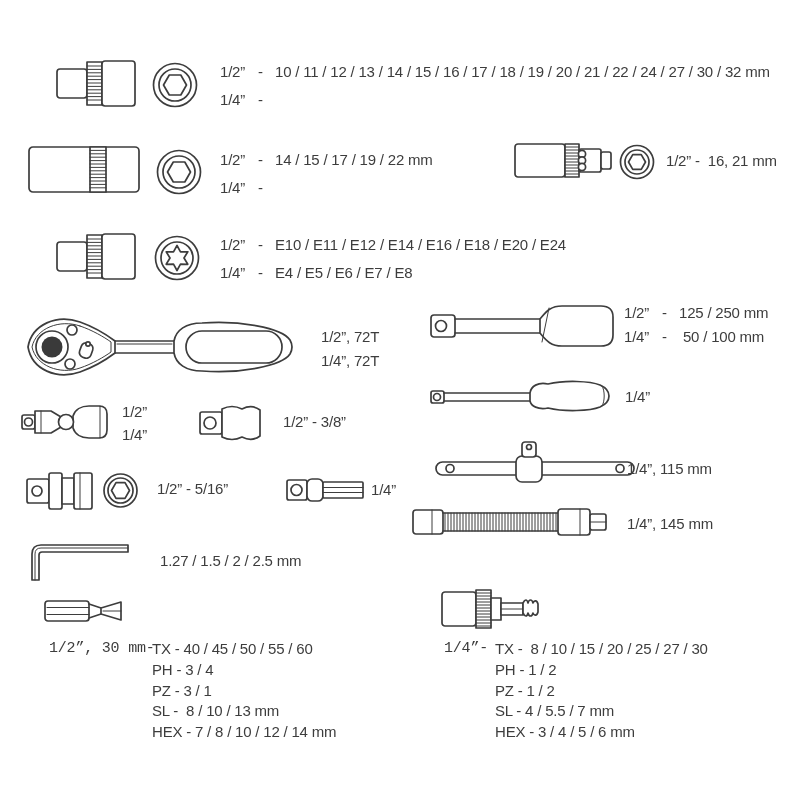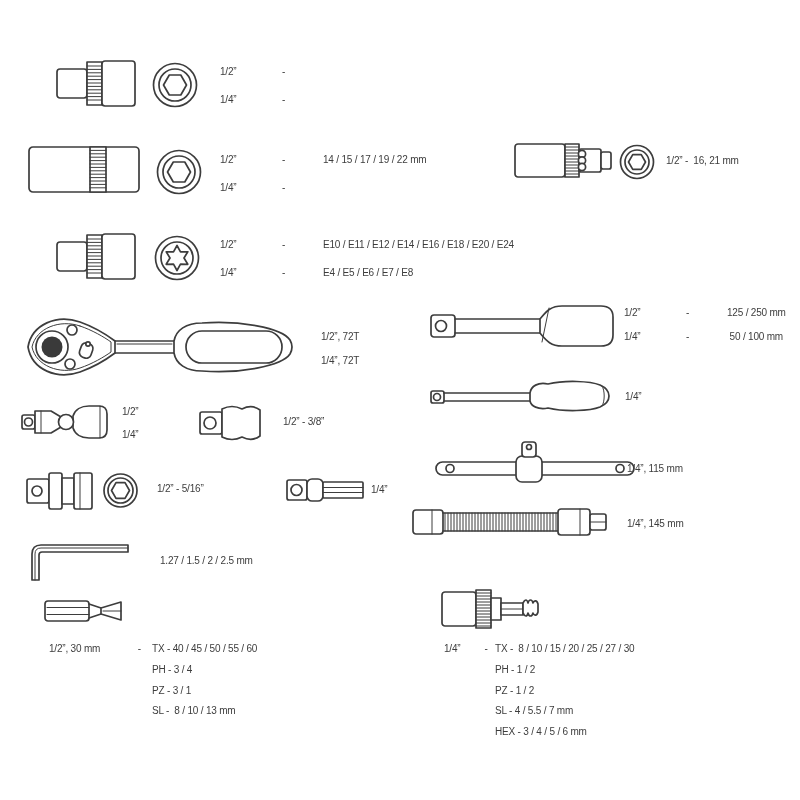--- a/index.html
+++ b/index.html
@@ -1,23 +1,23 @@
 <!DOCTYPE html>
 <html><head>
 <meta charset="utf-8">
 <style>
   html,body{margin:0;padding:0;background:#fff;}
   #stage{position:relative;width:800px;height:800px;background:#fff;overflow:hidden;
          font-family:"Liberation Sans",sans-serif;}
-  .t{position:absolute;color:#3d3d3d;font-size:10px;line-height:17px;
-     letter-spacing:-0.2px;white-space:pre;gap:24px;}
+  .t{position:absolute;color:#3d3d3d;font-size:15px;line-height:17px;
+     letter-spacing:-0.2px;white-space:pre;}
   .cols{display:flex;}
   .size{flex:none;width:38px;}
   .dash{flex:none;width:17px;}
-  .pairtop{display:flex;justify-content:space-between;}
+  .pairtop{display:flex;justify-content:space-between;font-family:Liberation Mono, monospace;}
   .fig{position:absolute;overflow:visible;}
   .fig path,.fig rect,.fig circle,.fig polygon{
      stroke:#3d3d3d;stroke-width:1.7;fill:#fff;stroke-linejoin:round;stroke-linecap:round;}
   .fig .thin{stroke-width:1;fill:none;}
   .fig .fill{fill:#3a3a3a;stroke:none;}
   .fig .nf{fill:none;}
 </style>
 </head>
 <body>
 <div id="stage">
@@ -29,20 +29,21 @@
   <rect x="46" y="2" width="33" height="45" rx="3"></rect>
 </svg>
 <svg class="fig" style="left:152px;top:62px" width="46" height="46" viewBox="0 0 46 46">
   <circle cx="23" cy="23" r="21.5"></circle>
       <circle cx="23" cy="23" r="16"></circle>
   <polygon points="34.5,23 28.8,33 17.3,33 11.5,23 17.3,13 28.8,13"></polygon>
 </svg>
 <div class="t cols" style="left:220px;top:63px">
   <span class="size">1/2”</span>
   <span class="dash">-</span>
+  <span>10 / 11 / 12 / 13 / 14 / 15 / 16 / 17 / 18 / 19 / 20 / 21 / 22 / 24 / 27 / 30 / 32 mm</span>
 </div>
 <div class="t cols" style="left:220px;top:91px">
   <span class="size">1/4”</span>
   <span class="dash">-</span>
 </div>
 
 <svg class="fig" style="left:28px;top:145px" width="112" height="48" viewBox="0 0 112 48">
   <rect x="1" y="2" width="110" height="45" rx="4"></rect>
   <rect x="62" y="2" width="16" height="45"></rect>
   <path class="thin" d="M62 5.4h16M62 8.8h16M62 12.2h16M62 15.6h16M62 19h16M62 22.4h16M62 25.8h16M62 29.2h16M62 32.6h16M62 36h16M62 39.4h16M62 42.8h16"></path>
@@ -226,20 +227,21 @@
   <path class="thin" d="M59 14 H77"></path>
 </svg>
 <div class="t pairtop" style="left:49px;top:640px;width:92px">
   <span>1/2”, 30 mm</span>
   <span>-</span>
 </div>
 <div class="t" style="left:152px;top:640px">TX - 40 / 45 / 50 / 55 / 60</div>
 <div class="t" style="left:152px;top:661px">PH - 3 / 4</div>
 <div class="t" style="left:152px;top:682px">PZ - 3 / 1</div>
 <div class="t" style="left:152px;top:702px">SL -  8 / 10 / 13 mm</div>
+<div class="t" style="left:152px;top:723px">HEX - 7 / 8 / 10 / 12 / 14 mm</div>
 
 <svg class="fig" style="left:441px;top:589px" width="102" height="40" viewBox="0 0 102 40">
   <rect x="1" y="3" width="34" height="34" rx="3"></rect>
   <rect x="35" y="1" width="15" height="38"></rect>
   <path class="thin" d="M35 4h15M35 7h15M35 10h15M35 13h15M35 16h15M35 19h15M35 22h15M35 25h15M35 28h15M35 31h15M35 34h15M35 37h15"></path>
   <rect x="50" y="9" width="10" height="22"></rect>
   <rect x="60" y="14" width="22" height="12"></rect>
   <path class="thin" d="M60 20 H82"></path>
   <path d="M82 14 C84 10 86 10 87 14 C88 10 91 10 92 14 C93 11 96 11 97 15 L97 23 C96 27 93 27 92 24 C91 28 88 28 87 24 C86 28 84 28 82 24 Z"></path>
 </svg>

